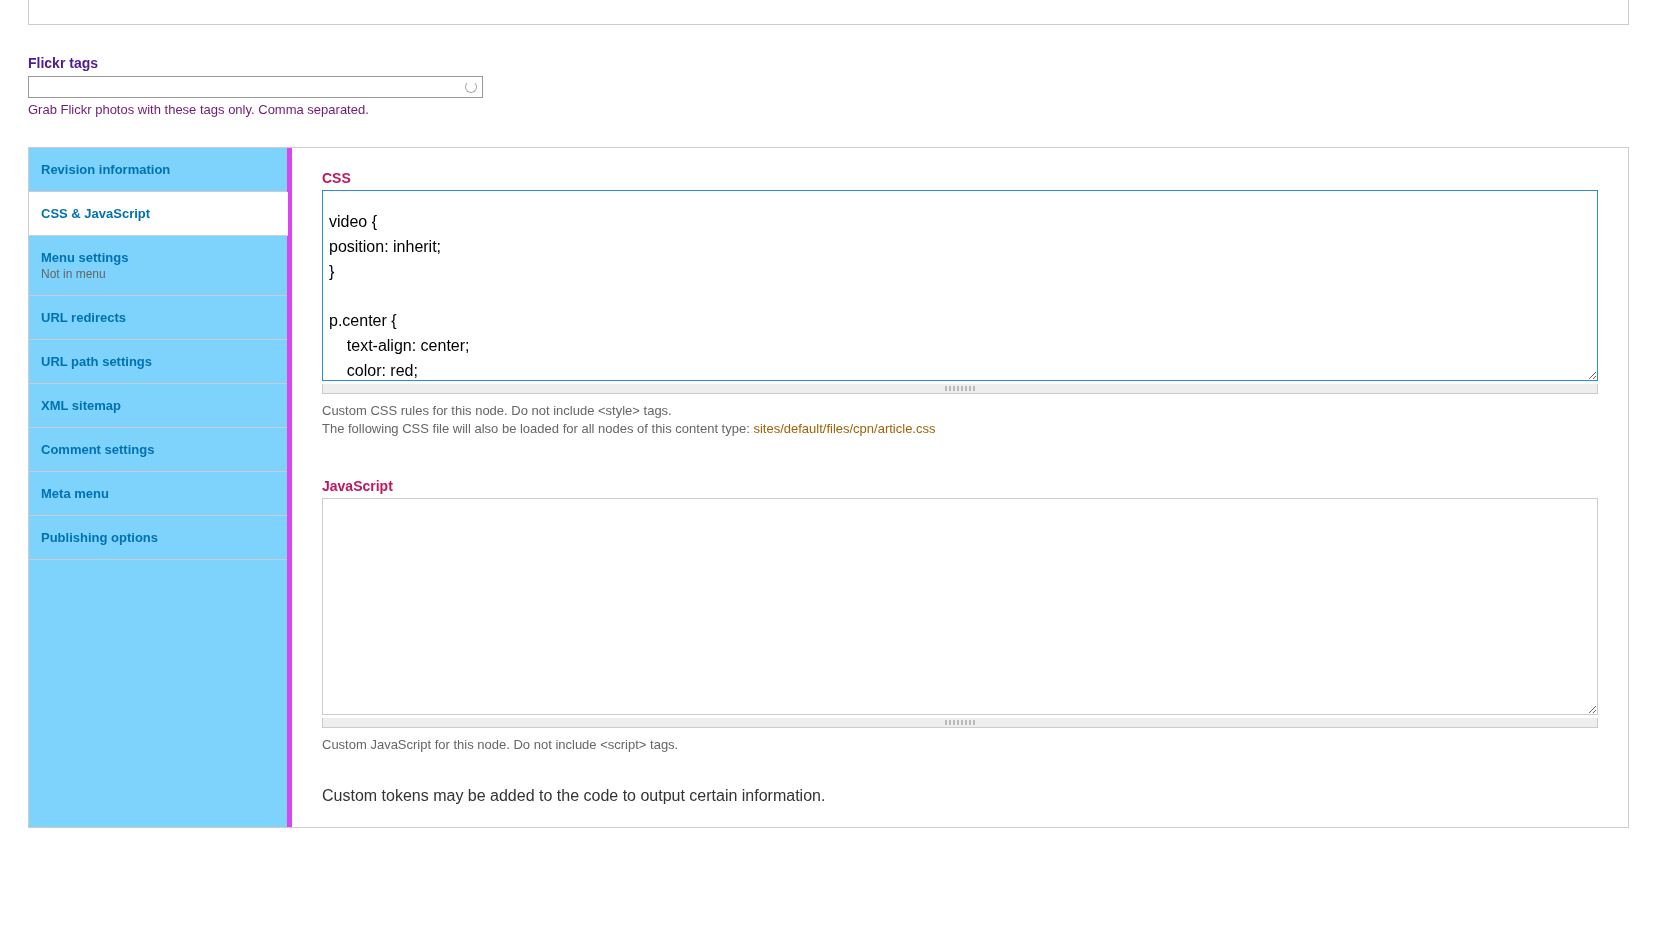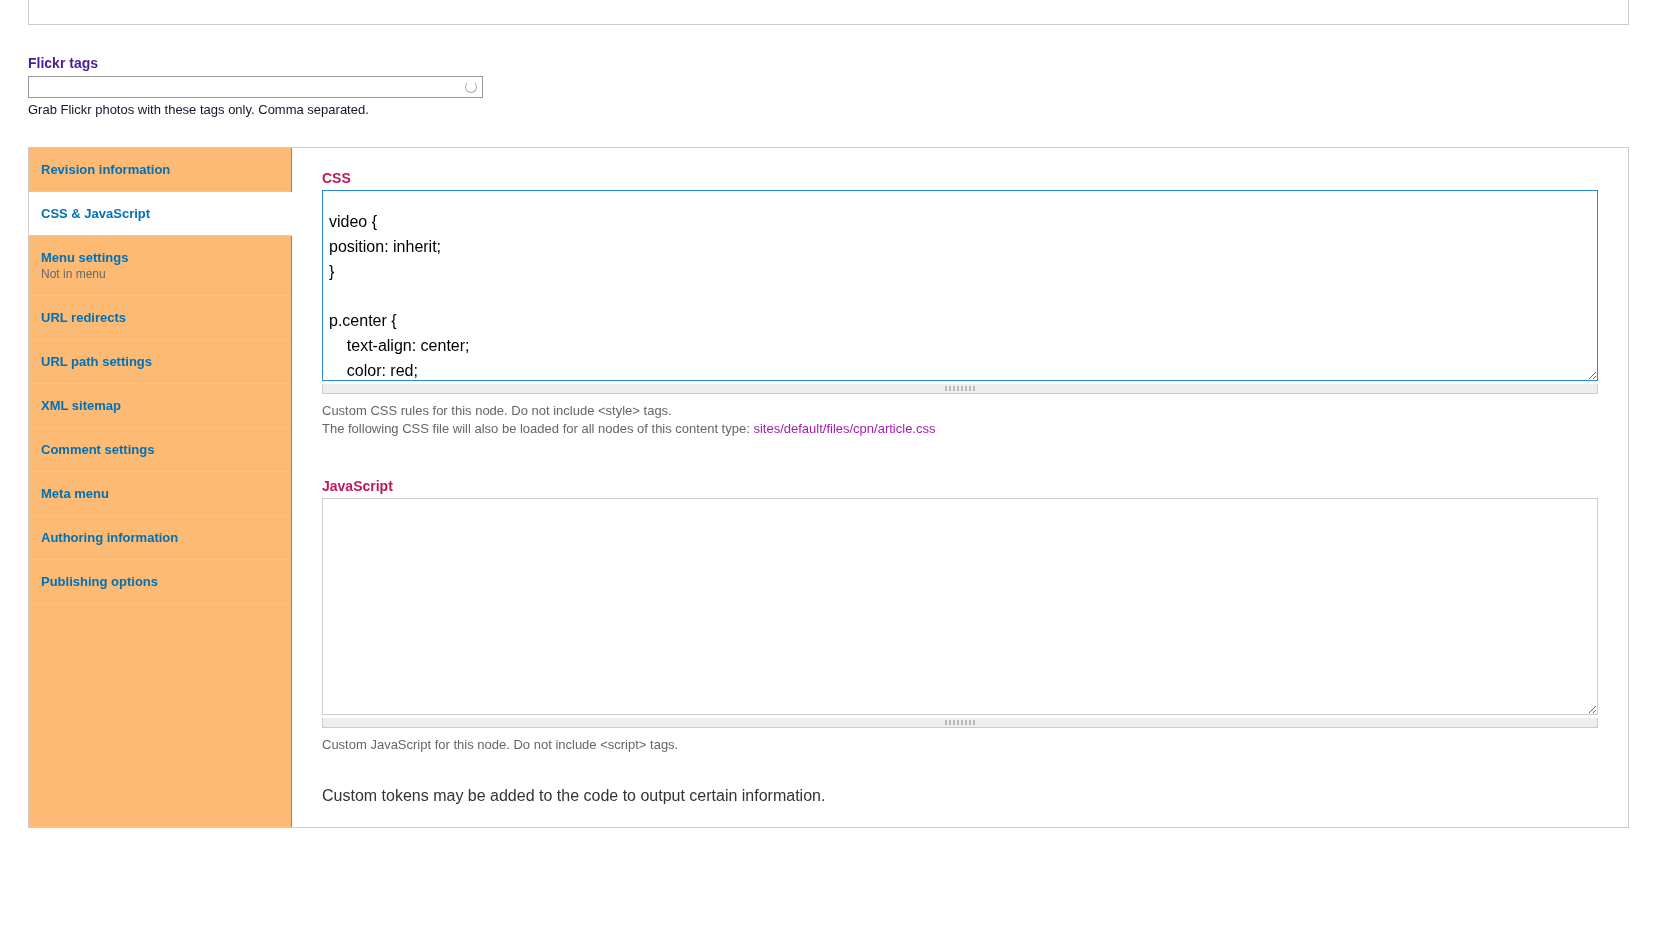--- a/index.html
+++ b/index.html
@@ -42,33 +42,33 @@
       right: 6px;
       top: 50%;
       transform: translateY(-50%);
       width: 12px;
       height: 12px;
       border: 1.5px solid #aaa;
       border-radius: 50%;
       border-top-color: transparent;
     }
     .description {
-      color: #0f172a;
+      color: #701a75;
       font-size: 13px;
       margin-top: 4px;
       margin-bottom: 30px;
     }
     .vertical-tabs-container {
       display: flex;
       border: 1px solid #ccc;
     }
     .vertical-tabs {
       width: 263px;
-      background: #fdba74;
-      border-right: 1px solid #d946ef;
+      background: #7dd3fc;
+      border-right: 5px solid #d946ef;
     }
     .tab-item {
       padding: 14px 12px;
       border-bottom: 1px solid #ccc;
       cursor: pointer;
     }
     .tab-item.active {
       background: #fff;
       border-right: 1px solid #fff;
       margin-right: -1px;
@@ -131,21 +131,21 @@
       width: 30px;
       height: 5px;
       background: repeating-linear-gradient(to right, #bbb 0 2px, transparent 2px 4px);
     }
     .help-text {
       color: #666;
       font-size: 13px;
       line-height: 1.4;
     }
     .help-text a {
-      color: #a21caf;
+      color: #a16207;
       text-decoration: none;
     }
     .section-gap {
       margin-top: 40px;
     }
     .tokens-text {
       color: #333;
       font-size: 16px;
       margin-top: 32px;
     }
@@ -183,23 +183,20 @@
       <div class="tab-link">URL path settings</div>
     </div>
     <div class="tab-item">
       <div class="tab-link">XML sitemap</div>
     </div>
     <div class="tab-item">
       <div class="tab-link">Comment settings</div>
     </div>
     <div class="tab-item">
       <div class="tab-link">Meta menu</div>
-    </div>
-    <div class="tab-item">
-      <div class="tab-link">Authoring information</div>
     </div>
     <div class="tab-item">
       <div class="tab-link">Publishing options</div>
     </div>
   </div>
 
   <div class="tab-content">
     <div>
       <div class="content-label">CSS</div>
       <textarea class="css-textarea" style="">video {

